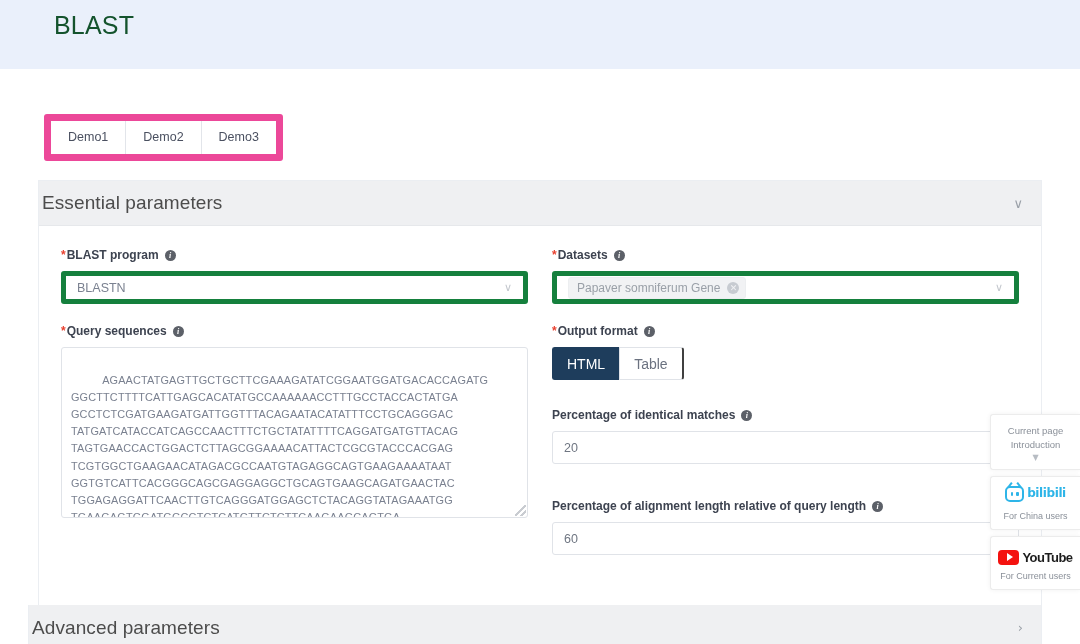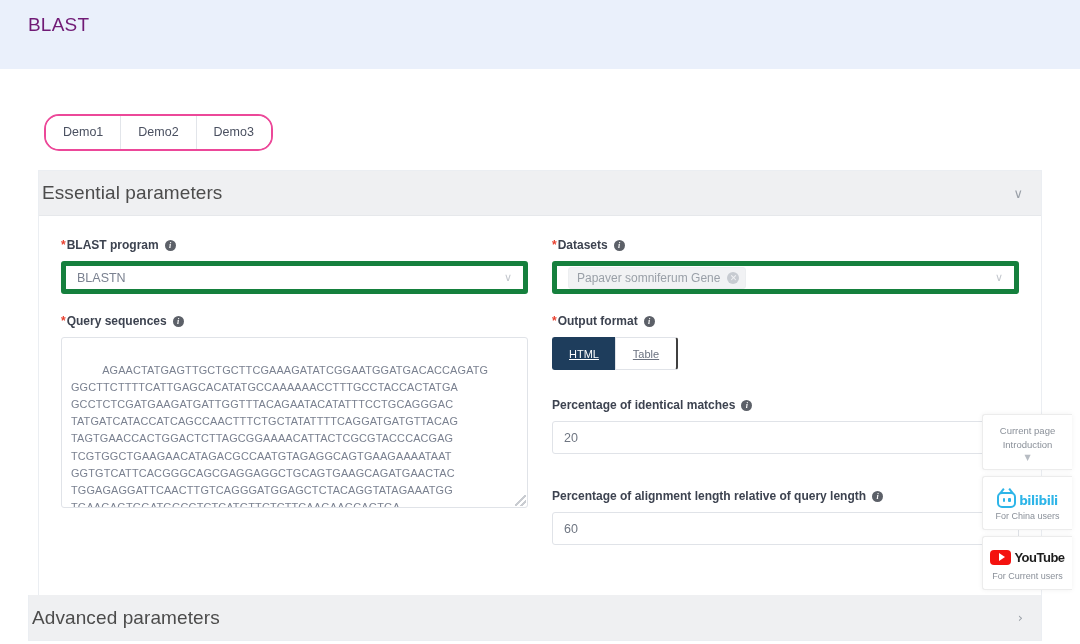--- a/index.html
+++ b/index.html
@@ -13,39 +13,40 @@
     position:relative;
   }
 
   
   .banner {
     background:#eaf0fb;
     height:69px;
     padding:12px 0 0 28px;
   }
   .banner-title {
-    font-size:19px;
-    color:#701a75;
+    font-size:25px;
+    color:#14532d;
     font-weight:400;
     line-height:26px;
     letter-spacing:.2px;
+    margin-left:26px;
   }
   .banner-sub {
     font-size:11.5px;
     color:#56606f;
     margin-top:7px;
     line-height:14px;
   }
 
   
   .tabs {
     display:flex;
     margin:45px 0 0 44px;
-    border:2px solid #ec4899;
-    border-radius:15px;
+    border:7px solid #ec4899;
+    border-radius:3px;
     width:fit-content;
     background:#fff;
     overflow:hidden;
   }
   .tab {
     font-size:12.5px;
     color:#4a5060;
     padding:9px 17px 10px 17px;
     border-right:1px solid #e2e5ea;
     background:#fff;
@@ -191,28 +192,27 @@
   }
 
   
   .seg { display:flex; width:fit-content; }
   .seg-btn {
     height:33px;
     min-width:63px;
     display:flex;
     align-items:center;
     justify-content:center;
-    font-size:11px;
+    font-size:14px;
     border:1px solid #e0e3e8;
     border-right:none;
     color:#6b7280;
     background:#fff;
     cursor:pointer;
     padding:13px 14px;
-    text-decoration:underline;
   }
   .seg-btn:first-child { border-radius:3px 0 0 3px; }
   .seg-btn:last-child { border-right:2px solid #404040; border-radius:0 3px 3px 0; }
   .seg-btn.active {
     background:#1e3d5c;
     border-color:#1e3d5c;
     color:#fff;
   }
 
   .txtinput {
@@ -233,41 +233,41 @@
   .card2 {
     margin:0 38px 0 28px;
     border:1px solid #ebeef2;
     border-top:none;
   }
   .card2 .card-header { border-bottom:none; }
 
   
   .float-rail {
     position:absolute;
-    right:8px; top:414px;
+    right:0; top:414px;
     width:90px;
     display:flex;
     flex-direction:column;
     gap:6px;
   }
   .fw {
     background:#fff;
     border:1px solid #ececec;
     border-right:none;
     box-shadow:0 0 5px rgba(0,0,0,.06);
     border-radius:3px 0 0 3px;
     padding:9px 4px 7px 4px;
     text-align:center;
     cursor:pointer;
   }
   .fw-line { font-size:9.5px; color:#8a9099; line-height:14px; }
   .fw-caret { color:#b7bcc3; font-size:8px; margin-top:1px; font-family:"DejaVu Sans", sans-serif;}
   .fw-cap { font-size:9px; color:#8a9099; margin-top:3px; line-height:11px; }
 
-  .bili-row { display:flex; align-items:flex-end; justify-content:center; gap:3px; height:22px;}
+  .bili-row { display:flex; align-items:flex-start; justify-content:center; gap:3px; height:22px;}
   .bili-tv {
     width:19px; height:16px;
     border:2.2px solid #2eb5e8;
     border-radius:5px;
     position:relative;
     display:flex; align-items:center; justify-content:center;
     gap:3px;
   }
   .bili-tv:before, .bili-tv:after {
     content:"";

